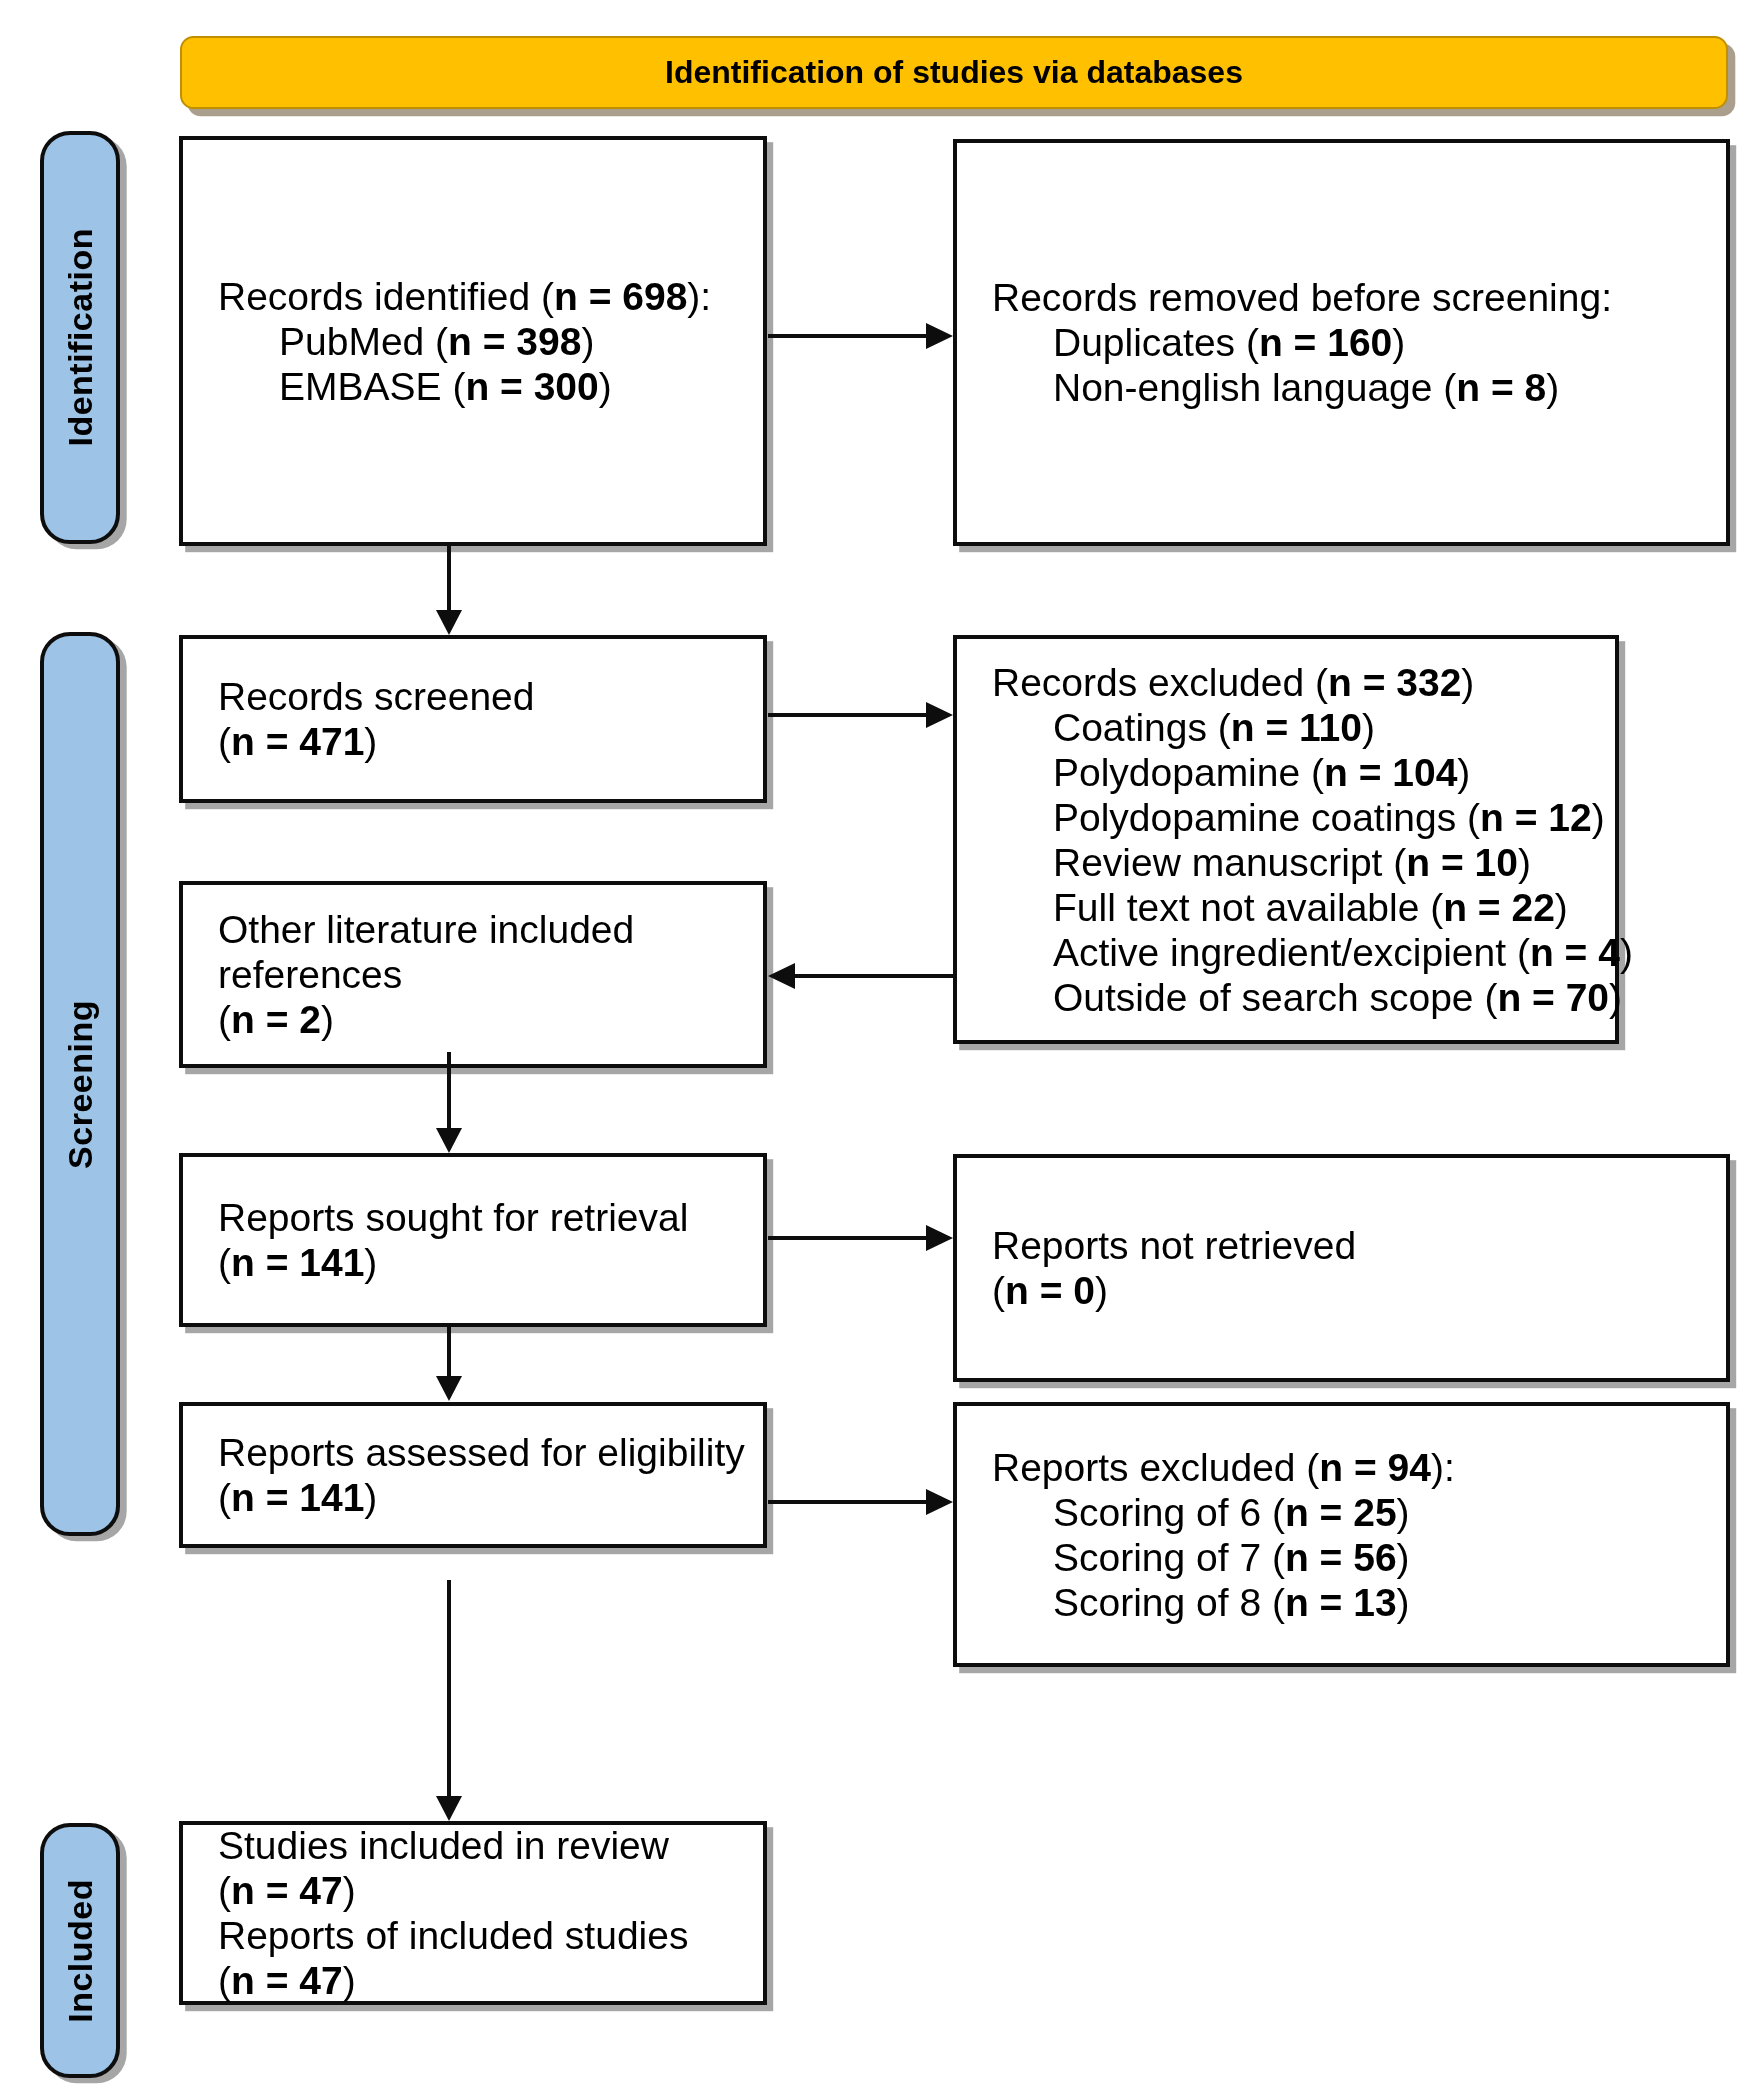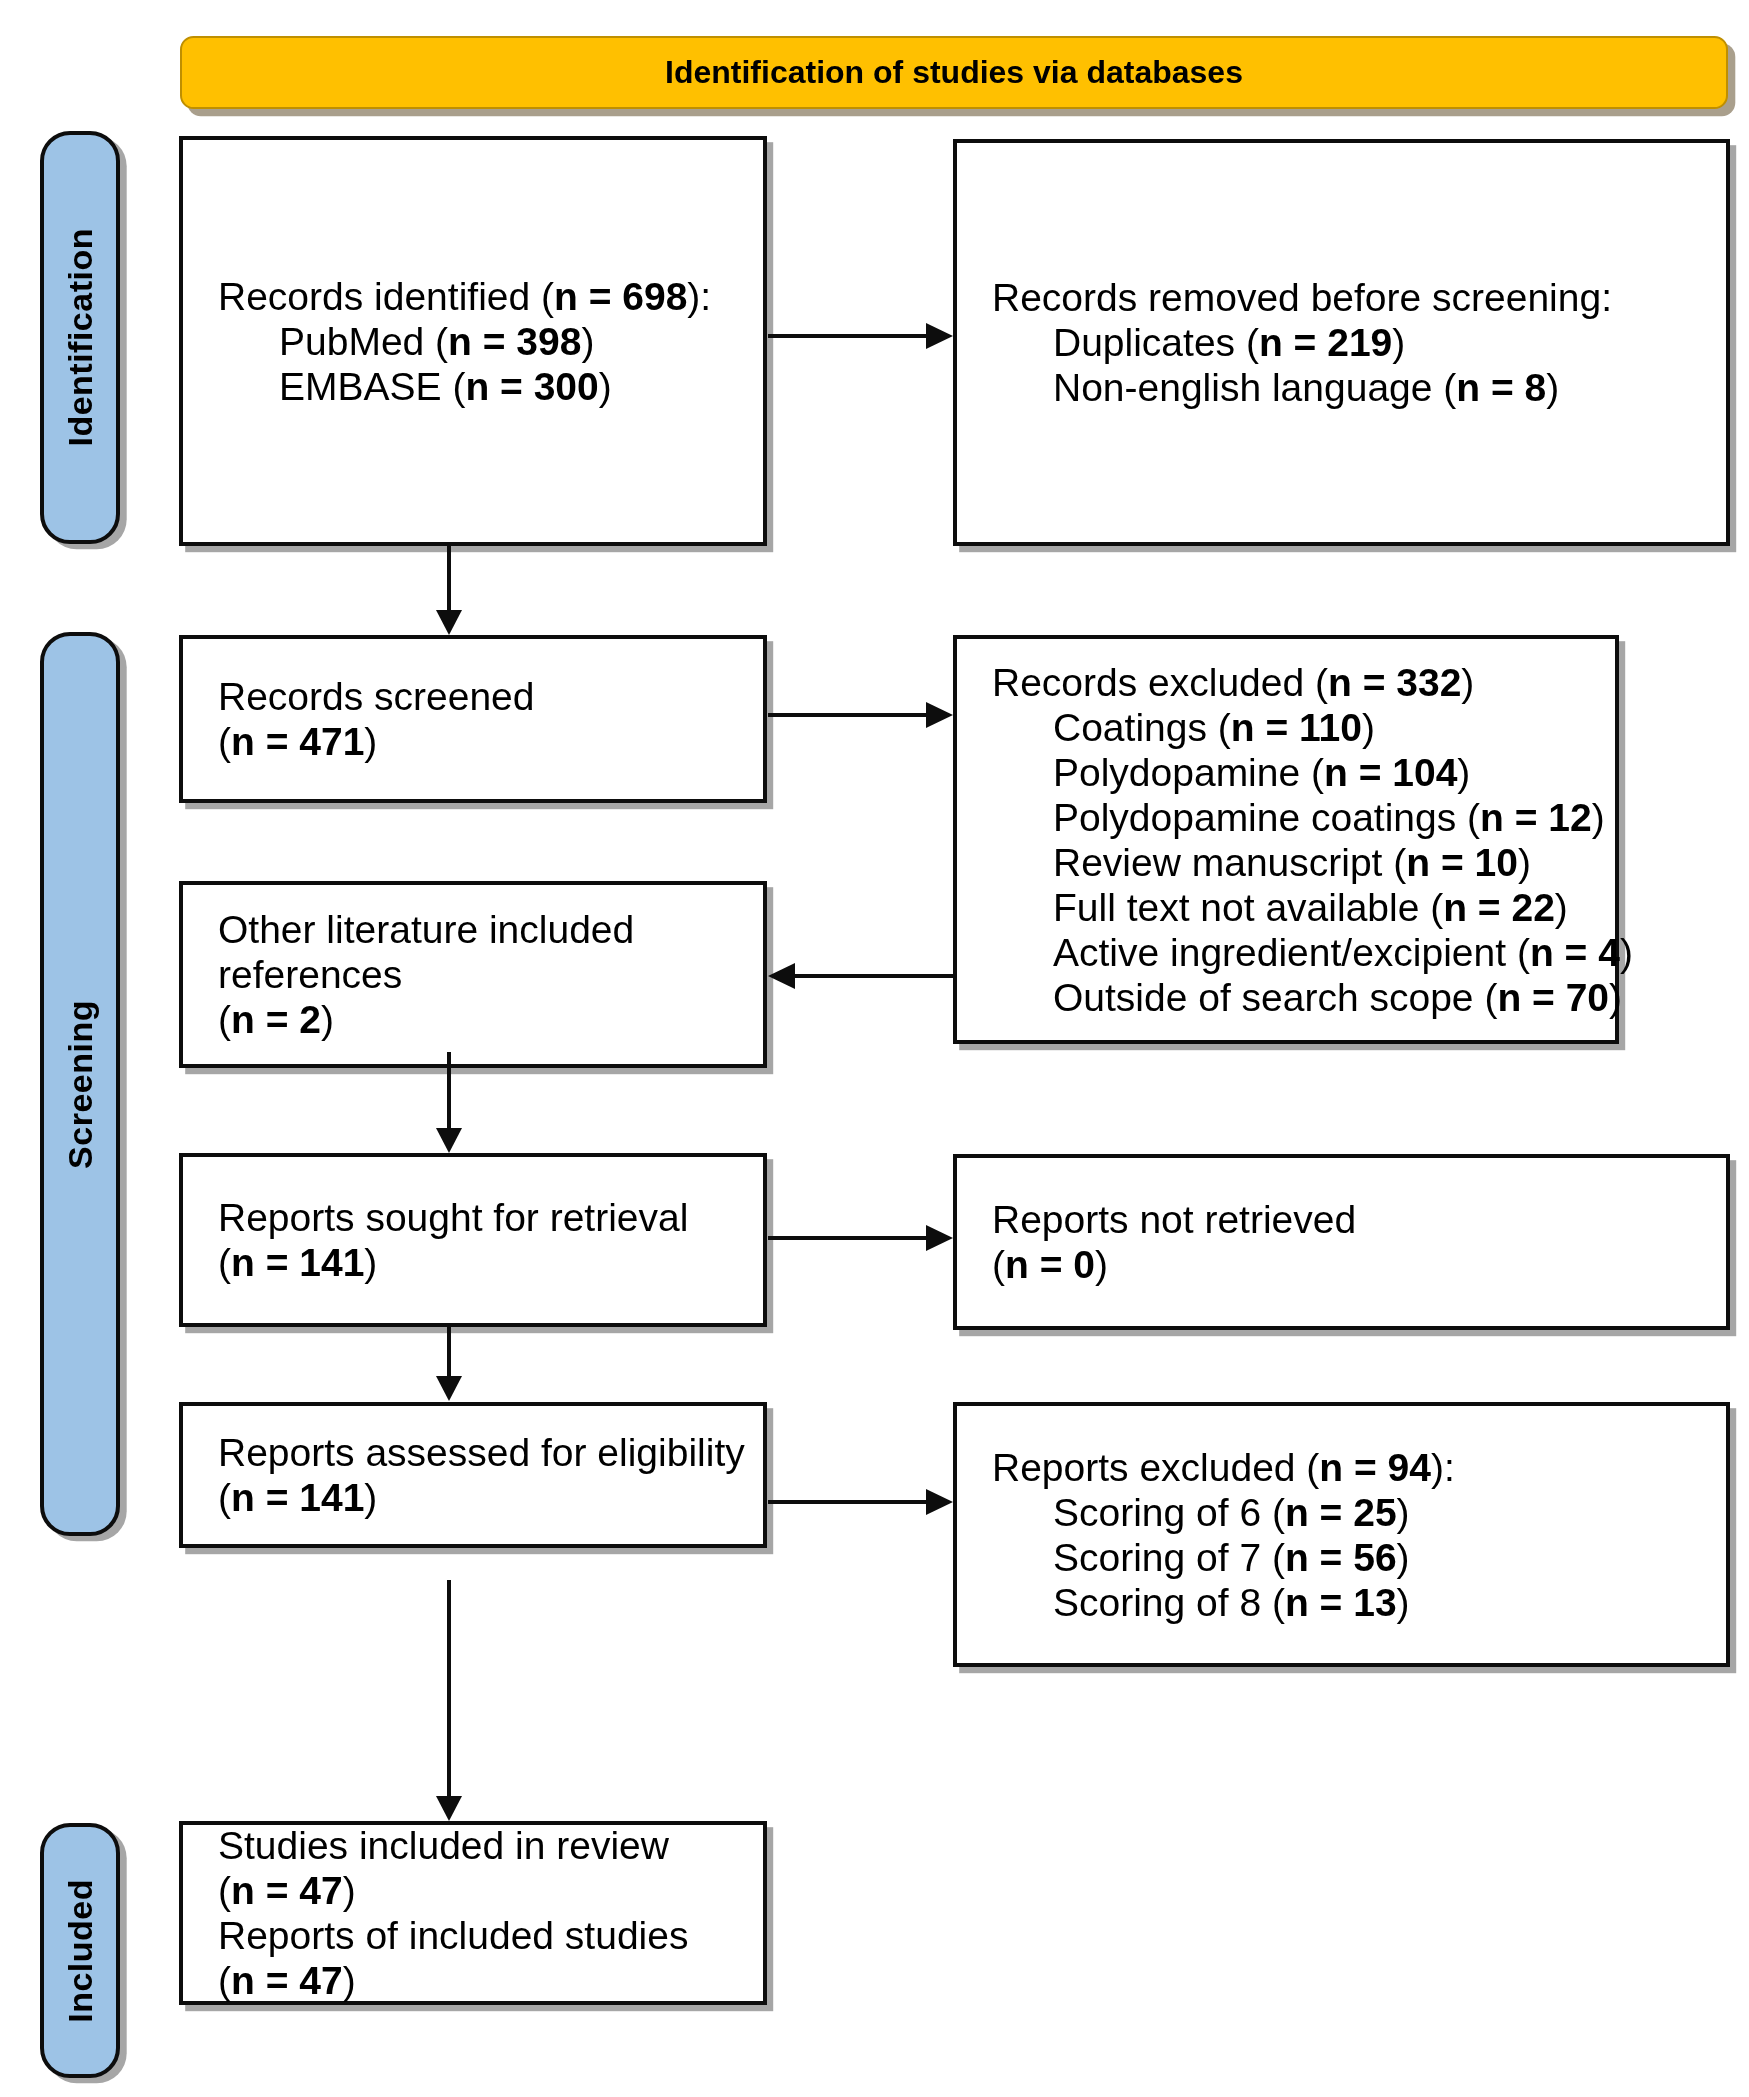--- a/index.html
+++ b/index.html
@@ -52,21 +52,21 @@
   .box .line.indent { padding-left:61px; }
   .box .line .b { font-weight:bold; }
   .box .line .i { }
 
   #box-records-identified   { left:179px;  top:136px;  width:588px; height:410px; }
   #box-records-removed      { left:953px; top:139px;  width:777px; height:407px; }
   #box-records-screened     { left:179px;  top:635px; width:588px; height:168px; }
   #box-records-excluded     { left:953px; top:635px; width:666px; height:409px; }
   #box-other-literature     { left:179px;  top:881px; width:588px; height:187px; }
   #box-reports-sought       { left:179px;  top:1153px; width:588px; height:174px; }
-  #box-reports-not-retrieved{ left:953px; top:1154px; width:777px; height:176px; }
+  #box-reports-not-retrieved{ left:953px; top:1154px; width:777px; height:228px; }
   #box-reports-assessed     { left:179px;  top:1402px; width:588px; height:146px; }
   #box-reports-excluded     { left:953px; top:1402px; width:777px; height:265px; }
   #box-studies-included     { left:179px;  top:1821px; width:588px; height:184px; }
 
   
   .h-arrow { position:absolute; height:31px; }
   .h-arrow .shaft { position:absolute; top:13.5px; height:4.1px; background:var(--line-color); }
   .h-arrow.right .shaft { left:0; right:23px; }
   .h-arrow.left  .shaft { left:23px; right:0; }
   .h-arrow .head { position:absolute; top:2.6px; width:0; height:0;
@@ -109,21 +109,21 @@
     <span class="vtext">Included</span>
   </div>
 
   <div class="box" id="box-records-identified">
       <div class="line"><span class="">Records identified (</span><span class="b ">n = 698</span><span class="">):</span></div>
       <div class="line indent"><span class="">PubMed (</span><span class="b ">n = 398</span><span class="">)</span></div>
       <div class="line indent"><span class="">EMBASE (</span><span class="b ">n = 300</span><span class="">)</span></div>
     </div>
   <div class="box" id="box-records-removed">
       <div class="line"><span class="">Records removed </span><span class="i">before screening:</span></div>
-      <div class="line indent"><span class="">Duplicates (</span><span class="b ">n = 219</span><span class="">)</span></div>
+      <div class="line indent"><span class="">Duplicates (</span><span class="b ">n = 160</span><span class="">)</span></div>
       <div class="line indent"><span class="">Non-english language (</span><span class="b ">n = 8</span><span class="">)</span></div>
     </div>
   <div class="box" id="box-records-screened">
       <div class="line"><span class="">Records screened</span></div>
       <div class="line"><span class="">(</span><span class="b ">n = 471</span><span class="">)</span></div>
     </div>
   <div class="box" id="box-records-excluded">
       <div class="line"><span class="">Records excluded (</span><span class="b ">n = 332</span><span class="">)</span></div>
       <div class="line indent"><span class="">Coatings (</span><span class="b ">n = 110</span><span class="">)</span></div>
       <div class="line indent"><span class="">Polydopamine (</span><span class="b ">n = 104</span><span class="">)</span></div>

